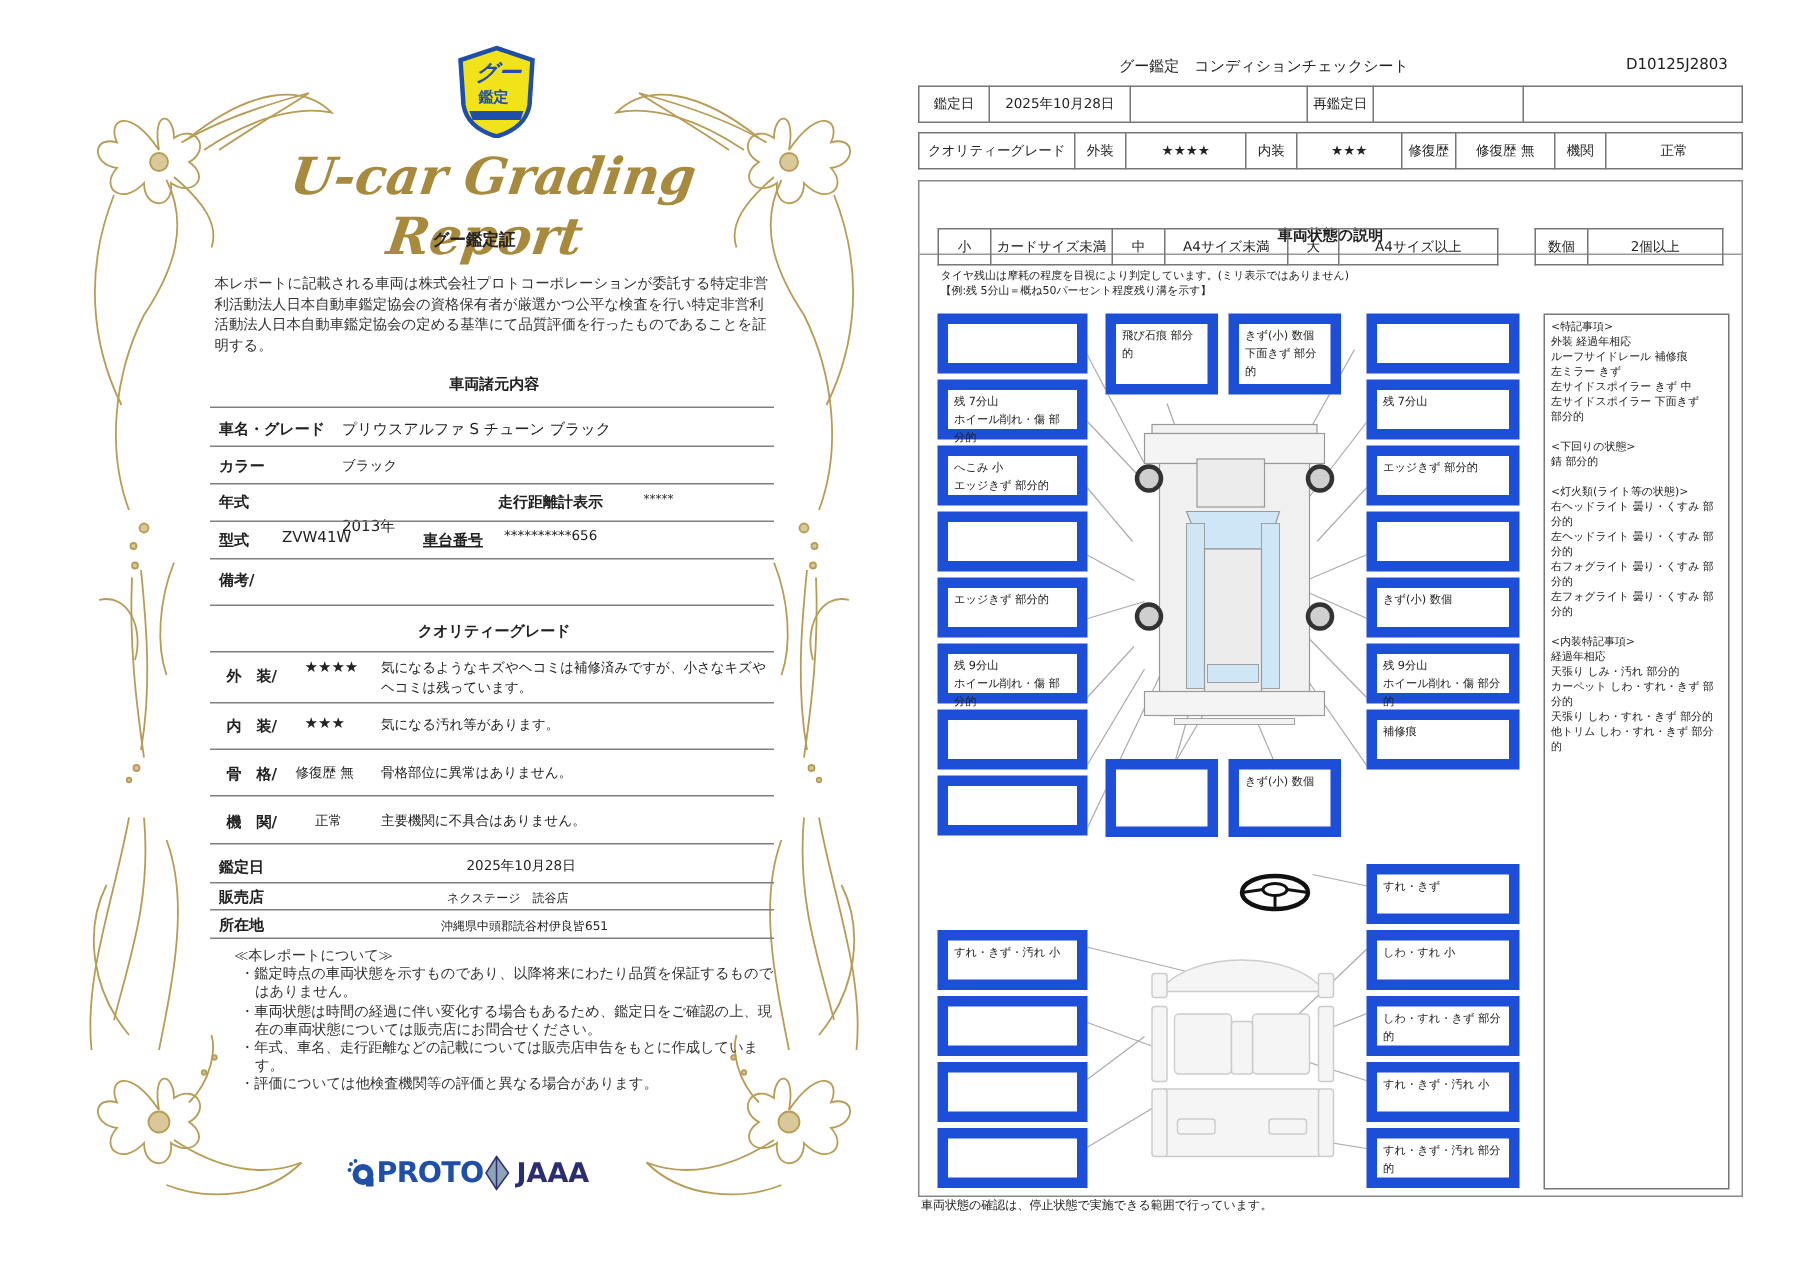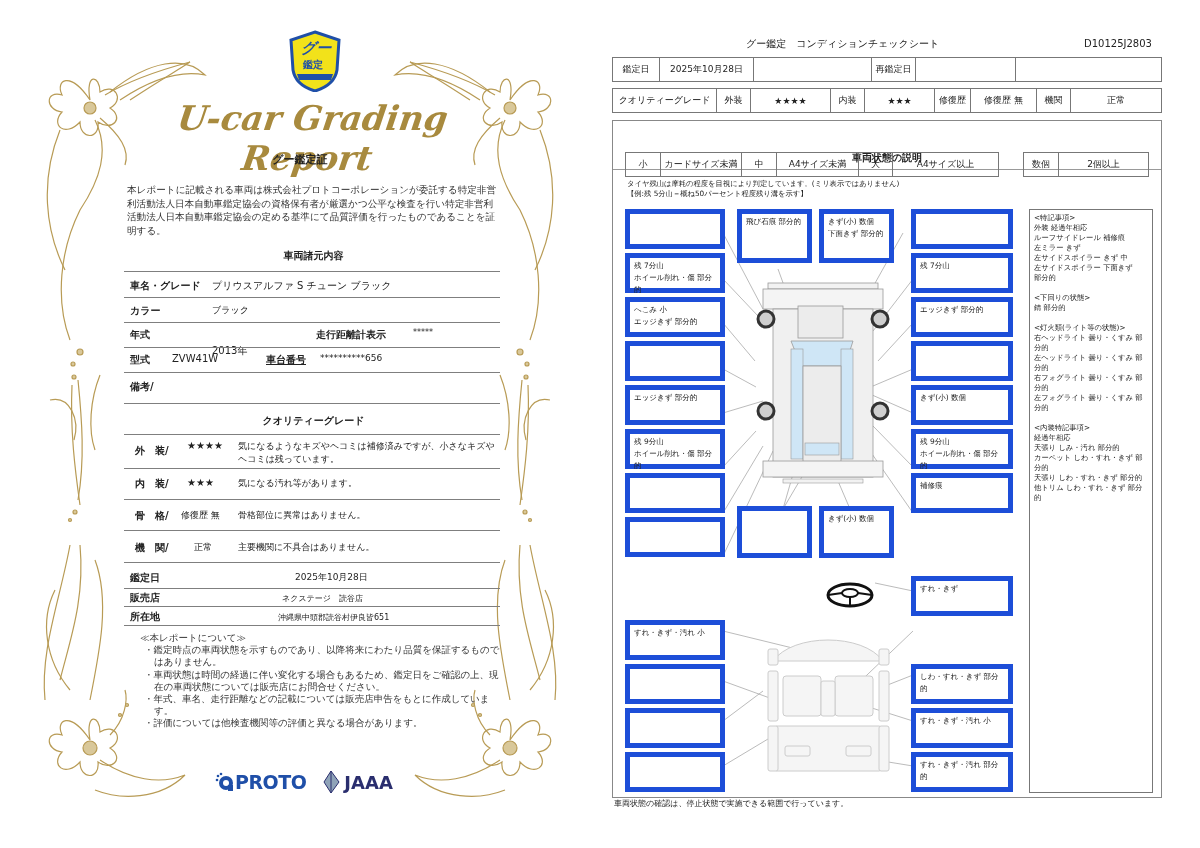--- a/index.html
+++ b/index.html
@@ -1,45 +1,45 @@
 <!DOCTYPE html>
 <html><head>
 <meta charset="utf-8">
 <style>
   * { box-sizing: border-box; margin: 0; padding: 0; }
   body { width: 1200px; height: 848px; background: #ffffff; font-family: "DejaVu Sans", sans-serif; color: #222; position: relative; overflow: hidden; }
   .abs { position: absolute; }
 
   
-  #left { position: absolute; left: 0; top: 0; width: 600px; height: 848px; padding-left: 44px; }
+  #left { position: absolute; left: 16px; top: 0; width: 600px; height: 848px; padding-left: 44px; }
   .orn { position: absolute; stroke: #b89b55; fill: none; stroke-width: 1.2; }
   .badge { position: absolute; left: 287px; top: 30px; width: 56px; height: 62px; }
   .script-title { position: absolute; left: 150px; top: 98px; width: 320px; text-align: center; font-family: "DejaVu Serif", serif; font-style: italic; font-weight: bold; font-size: 34px; color: #a88a3e; letter-spacing: 0px; transform: skewX(-8deg); }
   .cert-sub { position: absolute; left: 0; width: 600px; top: 152px; text-align: center; font-size: 11px; font-weight: bold; }
   .intro { position: absolute; left: 127px; top: 183px; width: 370px; font-family: "DejaVu Serif", serif; font-size: 9.6px; line-height: 13.5px; color: #333; }
   .sec-title { position: absolute; left: 127px; width: 373px; text-align: center; font-size: 10px; font-weight: bold; }
   .rule { position: absolute; left: 124px; width: 376px; height: 0; border-top: 1.5px solid #7f7f7f; }
   .row { position: absolute; left: 130px; font-size: 10px; }
   .lbl { font-weight: bold; }
   .notes { position: absolute; left: 140px; top: 632px; width: 360px; font-family: "DejaVu Serif", serif; font-size: 9.5px; line-height: 12.2px; color: #333; }
   .notes .bul { padding-left: 14px; text-indent: -10px; }
-  .logos { position: absolute; left: 215px; top: 770px; display: flex; align-items: center; gap: 16px; }
+  .logos { position: absolute; left: 215px; top: 770px; display: flex; align-items: center; gap: 0; }
   .proto { color: #1f4fa8; font-weight: bold; font-size: 19px; font-family: "DejaVu Sans", sans-serif; letter-spacing: -0.5px; display: flex; align-items: center; }
   .jaaa { color: #2a2e6e; font-weight: bold; font-size: 18px; display: flex; align-items: center; gap: 4px; }
 
   
   #right { position: absolute; left: 606px; top: 0; width: 594px; height: 848px; font-size: 9px; }
   .sheet-title { position: absolute; left: 140px; top: 37px; font-size: 10px; }
   .sheet-id { position: absolute; left: 478px; top: 38px; font-size: 10px; }
   table.grid { position: absolute; border-collapse: collapse; }
   table.grid td { border: 1px solid #777; text-align: center; font-size: 9px; padding: 0 2px; height: 24px; }
   .panel { position: absolute; left: 6px; top: 120px; width: 550px; height: 678px; border: 1.5px solid #888; }
   .panel-head { position: absolute; left: 0; top: 0; width: 100%; height: 25px; border-bottom: 1px solid #999; text-align: center; line-height: 25px; font-size: 10px; font-weight: bold; margin-top: 24px; }
   .legend-note { position: absolute; left: 14px; top: 58px; font-size: 7.3px; line-height: 10px; color: #222; }
-  .cbox { position: absolute; border: 5px solid #1d4ed8; background: #fff; font-size: 7.5px; line-height: 12px; padding: 2px 4px; color: #222; }
+  .cbox { position: absolute; border: 7px solid #1d4ed8; background: #fff; font-size: 7.5px; line-height: 12px; padding: 2px 4px; color: #222; }
   .remarks { position: absolute; left: 416px; top: 88px; width: 124px; height: 584px; border: 1px solid #777; font-size: 7.3px; line-height: 10px; padding: 3px 4px; }
   .footer-note { position: absolute; left: 8px; top: 798px; font-size: 8px; }
   svg.diag { position: absolute; left: 0; top: 0; }
 </style>
 </head>
 <body>
 
 <div id="left">
 
   <svg class="orn" width="600" height="848" viewBox="0 0 600 848" style="left:0;top:0;">
@@ -398,20 +398,21 @@
     <div class="cbox" style="left:298px;top:264px;width:102px;height:40px;">きず(小) 数個</div>
     <div class="cbox" style="left:298px;top:308px;width:102px;height:40px;white-space:pre-line;">残 9分山
 ホイール削れ・傷 部分的</div>
     <div class="cbox" style="left:298px;top:352px;width:102px;height:40px;">補修痕</div>
 
     <div class="cbox" style="left:298px;top:455px;width:102px;height:40px;">すれ・きず</div>
     <div class="cbox" style="left:12px;top:499px;width:100px;height:40px;">すれ・きず・汚れ 小</div>
     <div class="cbox" style="left:12px;top:543px;width:100px;height:40px;"></div>
     <div class="cbox" style="left:12px;top:587px;width:100px;height:40px;"></div>
     <div class="cbox" style="left:12px;top:631px;width:100px;height:40px;"></div>
+    <div class="cbox" style="left:298px;top:499px;width:102px;height:40px;">しわ・すれ 小</div>
     <div class="cbox" style="left:298px;top:543px;width:102px;height:40px;">しわ・すれ・きず 部分的</div>
     <div class="cbox" style="left:298px;top:587px;width:102px;height:40px;">すれ・きず・汚れ 小</div>
     <div class="cbox" style="left:298px;top:631px;width:102px;height:40px;">すれ・きず・汚れ 部分的</div>
 
     <div class="remarks">
       <div>&lt;特記事項&gt;</div>
       <div>外装 経過年相応</div>
       <div>ルーフサイドレール 補修痕</div>
       <div>左ミラー きず</div>
       <div>左サイドスポイラー きず 中</div>

